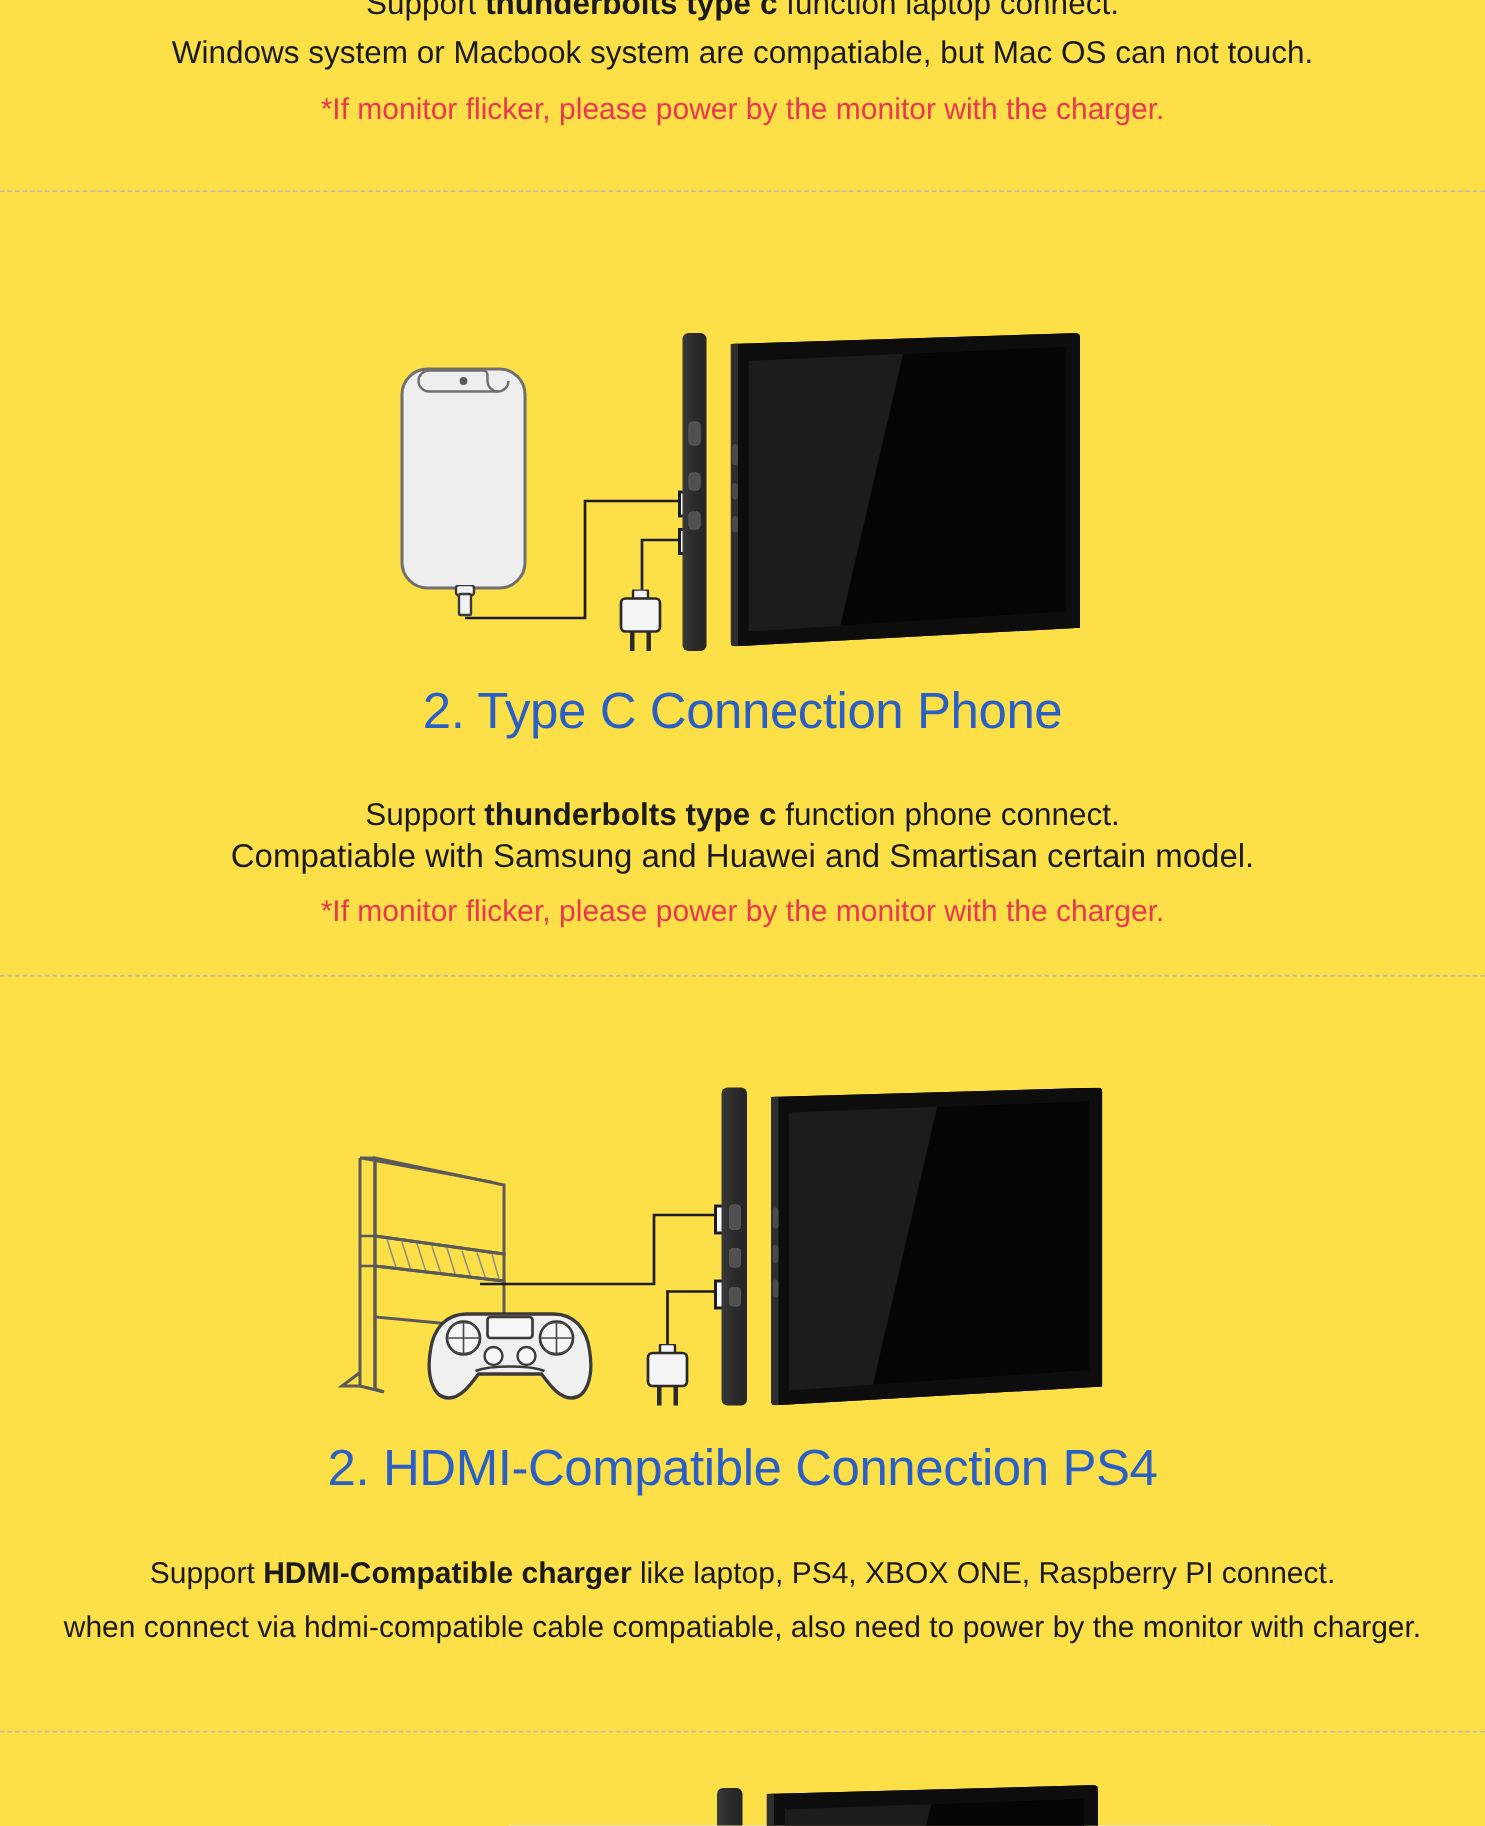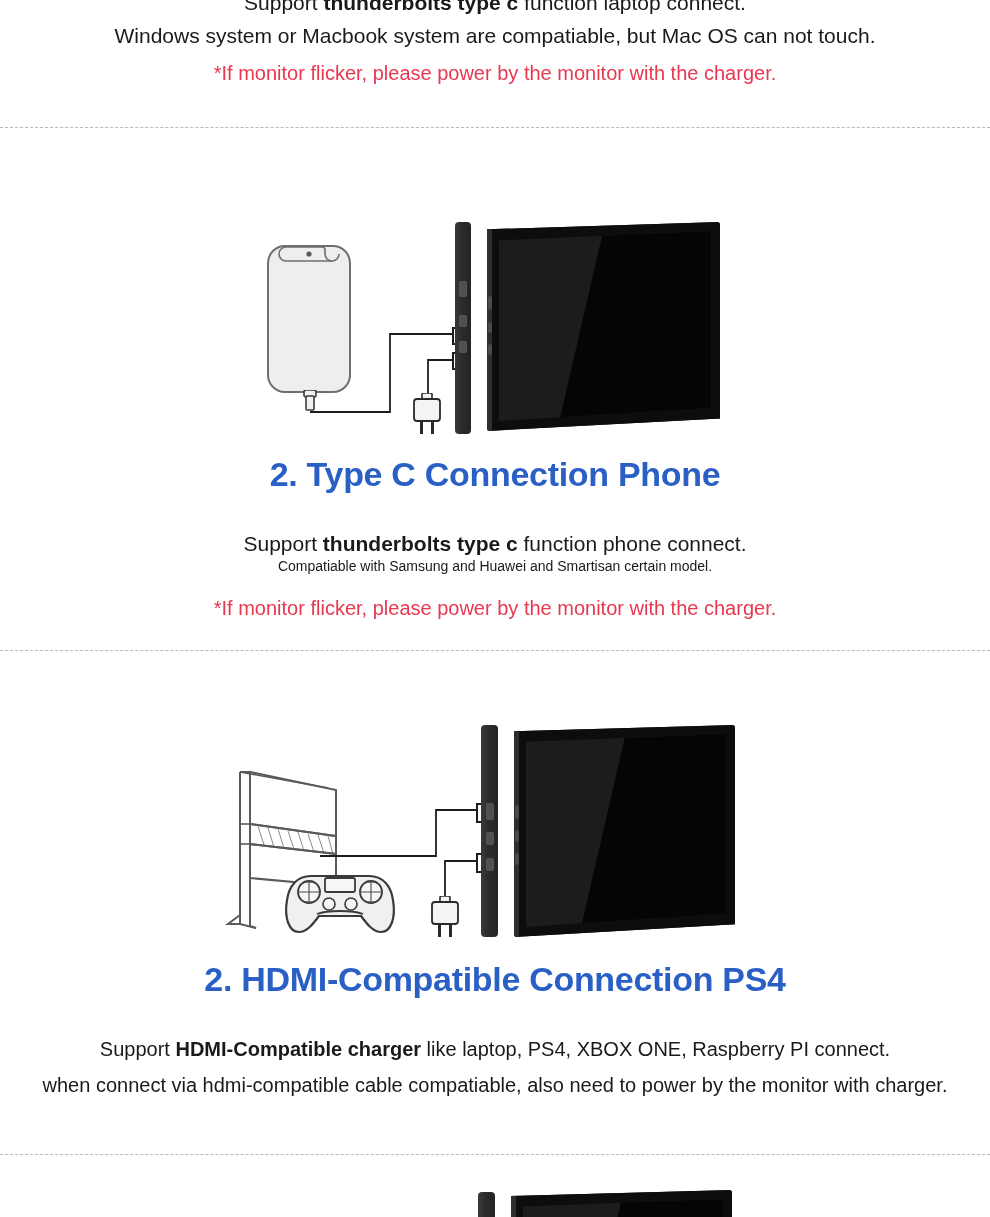--- a/index.html
+++ b/index.html
@@ -12,21 +12,21 @@
     height: 1217px;
     position: relative;
     overflow: hidden;
     font-family: "Liberation Sans", sans-serif;
     background: #e9e9e9;
   }
 
   .page {
     position: absolute;
     inset: 0;
-    background: #ffffff;
+    background: #fde047;
   }
 
   
   .txt-row {
     position: absolute;
     left: 0;
     width: 990px;
     text-align: center;
     white-space: nowrap;
     color: #1a1a1a;
@@ -35,21 +35,21 @@
   .txt-row b { font-weight: 700; }
   .txt-red { color: #e8384f; }
 
   .heading {
     position: absolute;
     left: 0;
     width: 990px;
     text-align: center;
     white-space: nowrap;
     color: #2a5fc6;
-    font-weight: 700;
+    font-weight: 400;
     letter-spacing: -0.3px;
   }
 
   
   .sep {
     position: absolute;
     left: 0;
     width: 990px;
     height: 0;
     border-top: 1px dashed #b9b9b9;
@@ -213,21 +213,21 @@
         </div>
       </div>
     </div>
 
     <div class="heading" style="top:455px; font-size:34px;">2. Type C Connection Phone</div>
 
     <div class="txt-row" style="top:532px; font-size:21px;">
       <span>Support </span><b>thunderbolts type c</b><span> function phone connect.</span>
     </div>
 
-    <div class="txt-row" style="top:558px; font-size:14px;">Compatiable with Samsung and Huawei and Smartisan certain model.</div>
+    <div class="txt-row" style="top:558px; font-size:22px;">Compatiable with Samsung and Huawei and Smartisan certain model.</div>
 
     <div class="txt-row txt-red" style="top:597px; font-size:20px;">*If monitor flicker, please power by the monitor with the charger.</div>
   </div>
 
   <div class="sep" style="top:650px;"></div>
 
   <div>
 
     <div>
 

